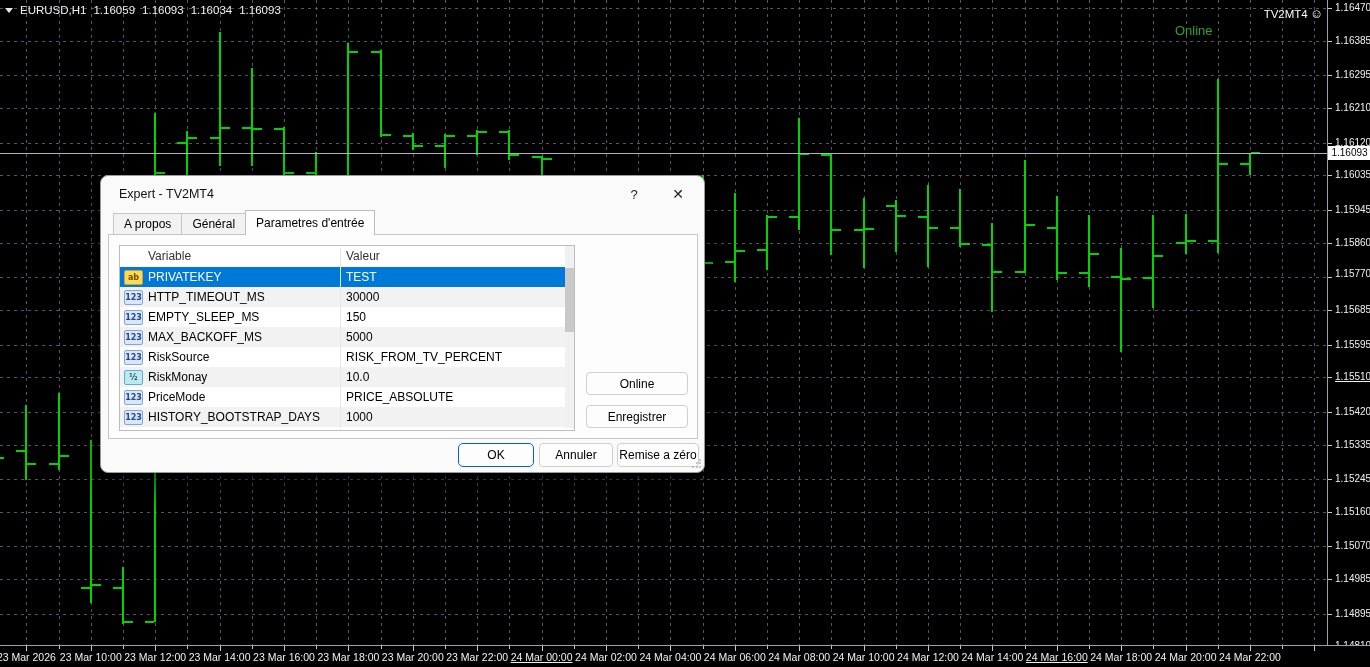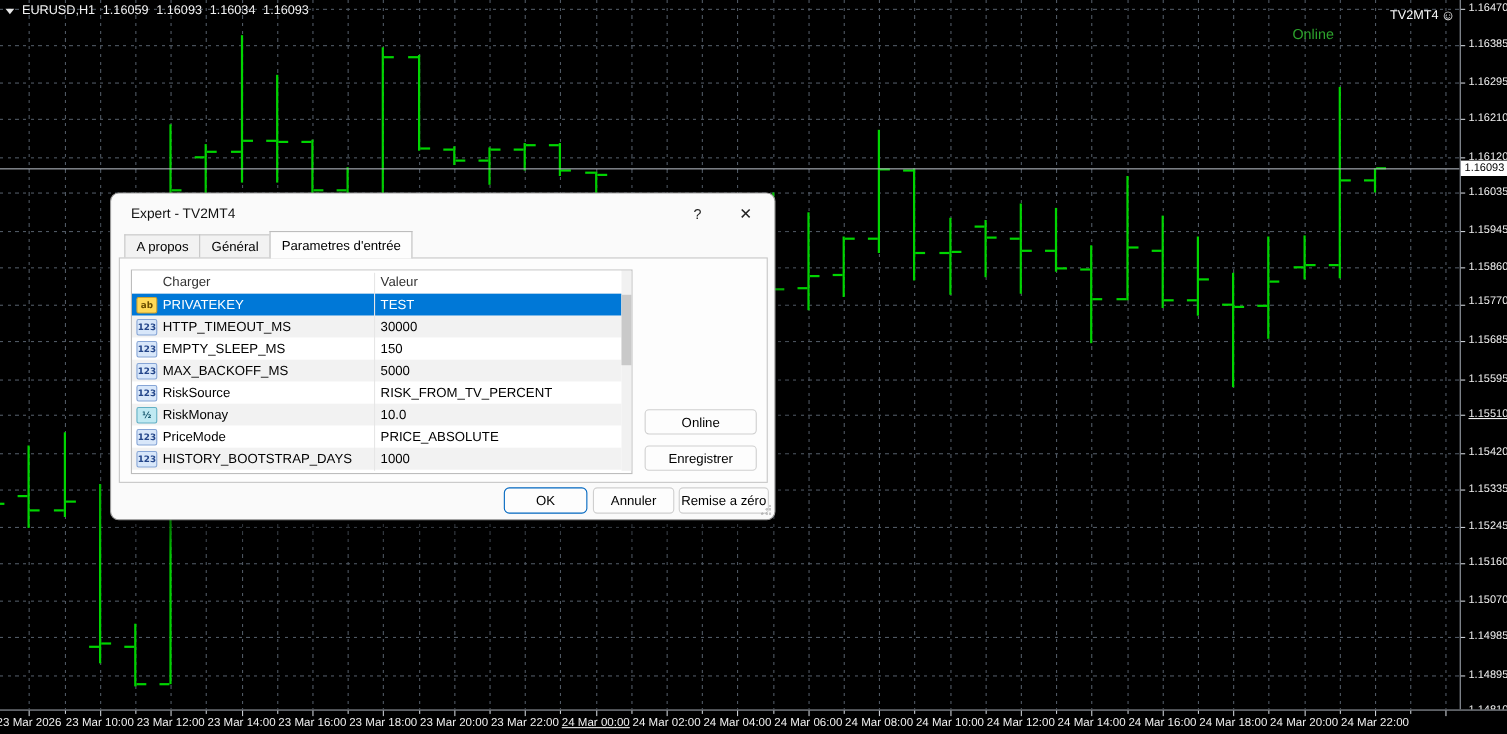--- a/index.html
+++ b/index.html
@@ -390,21 +390,21 @@
       <div class="tlabel" style="left: 412.8px;">23 Mar 20:00</div>
       <div class="tlabel" style="left: 477.2px;">23 Mar 22:00</div>
       <div class="tlabel" style="left: 541.6px; text-decoration: underline;">24 Mar 00:00</div>
       <div class="tlabel" style="left: 606px;">24 Mar 02:00</div>
       <div class="tlabel" style="left: 670.4px;">24 Mar 04:00</div>
       <div class="tlabel" style="left: 734.8px;">24 Mar 06:00</div>
       <div class="tlabel" style="left: 799.2px;">24 Mar 08:00</div>
       <div class="tlabel" style="left: 863.6px;">24 Mar 10:00</div>
       <div class="tlabel" style="left: 928px;">24 Mar 12:00</div>
       <div class="tlabel" style="left: 992.4px;">24 Mar 14:00</div>
-      <div class="tlabel" style="left: 1056.8px;">24 Mar 16:00</div>
+      <div class="tlabel" style="left: 1056.8px; text-decoration: underline;">24 Mar 16:00</div>
       <div class="tlabel" style="left: 1121.2px;">24 Mar 18:00</div>
       <div class="tlabel" style="left: 1185.6px; text-align: right;">24 Mar 20:00</div>
       <div class="tlabel" style="left: 1250px;">24 Mar 22:00</div>
     </div>
 
   <div id="dlg">
     <div id="dlg-title">
       <span>Expert - TV2MT4</span>
     </div>
     <div id="btn-help" class="cap-btn">?</div>
@@ -413,21 +413,21 @@
     <div id="tabstrip">
       <div class="tab">A propos</div>
       <div class="tab">Général</div>
       <div class="tab active">Parametres d'entrée</div>
     </div>
 
     <div id="page">
       <div id="tbl">
         <div id="colsep"></div>
         <div id="thead">
-          <span class="th" style="left:28px">Charger</span>
+          <span class="th" style="left:28px">Variable</span>
           <span class="th" style="left:226px">Valeur</span>
         </div>
         <div id="rows">
             <div class="row sel">
               <span class="ic ab">ab</span>
               <span class="cname">PRIVATEKEY</span>
               <span class="cval">TEST</span>
             </div>
             <div class="row alt">
               <span class="ic i123">123</span>

